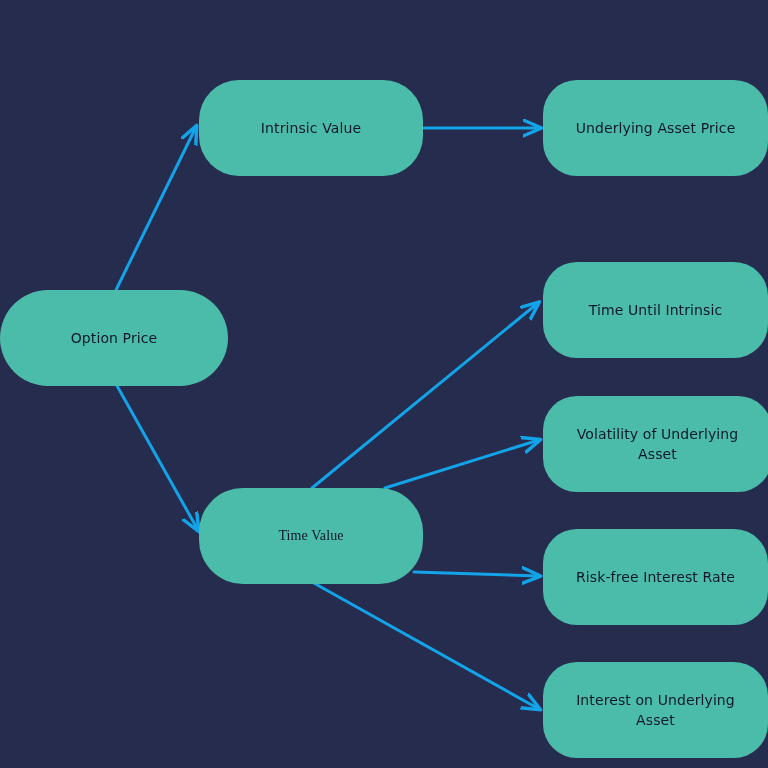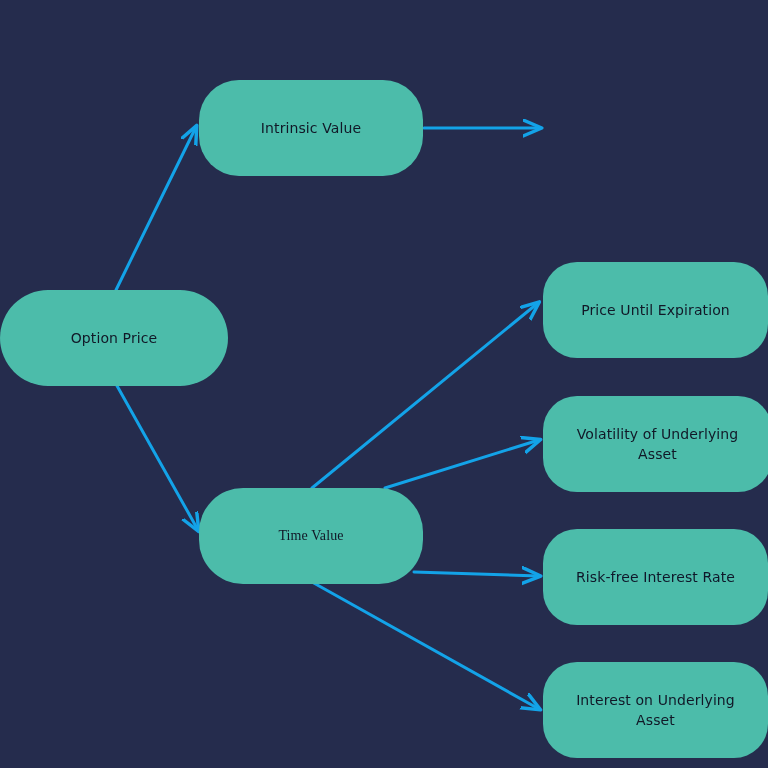--- a/index.html
+++ b/index.html
@@ -70,23 +70,26 @@
   </div>
 
   <div class="node" style="left: 199px; top: 80px; width: 224px; height: 96px; border-radius: 40px; background: rgb(76, 188, 170);">
     <span class="node-label" style="color: rgb(17, 24, 39);">Intrinsic Value</span>
   </div>
 
   <div class="node" style="left: 199px; top: 488px; width: 224px; height: 96px; border-radius: 44px; background: rgb(76, 188, 170); font-family: Liberation Serif, serif;">
     <span class="node-label" style="color: rgb(17, 24, 39);">Time Value</span>
   </div>
 
+  <div class="node" style="left: 543px; top: 80px; width: 225px; height: 96px; border-radius: 34px; background: rgb(76, 188, 170);">
+    <span class="node-label" style="color: rgb(17, 24, 39);">Underlying Asset Price</span>
+  </div>
 
   <div class="node" style="left: 543px; top: 262px; width: 225px; height: 96px; border-radius: 34px; background: rgb(76, 188, 170);">
-    <span class="node-label" style="color: rgb(17, 24, 39);">Price Until Expiration</span>
+    <span class="node-label" style="color: rgb(17, 24, 39);">Time Until Intrinsic</span>
   </div>
 
   <div class="node" style="left: 543px; top: 396px; width: 229px; height: 96px; border-radius: 34px; background: rgb(76, 188, 170);">
     <span class="node-label" style="color: rgb(17, 24, 39);">Volatility of Underlying Asset</span>
   </div>
 
   <div class="node" style="left: 543px; top: 529px; width: 225px; height: 96px; border-radius: 34px; background: rgb(76, 188, 170);">
     <span class="node-label" style="color: #0f172a;">Risk-free Interest Rate</span>
   </div>
 

